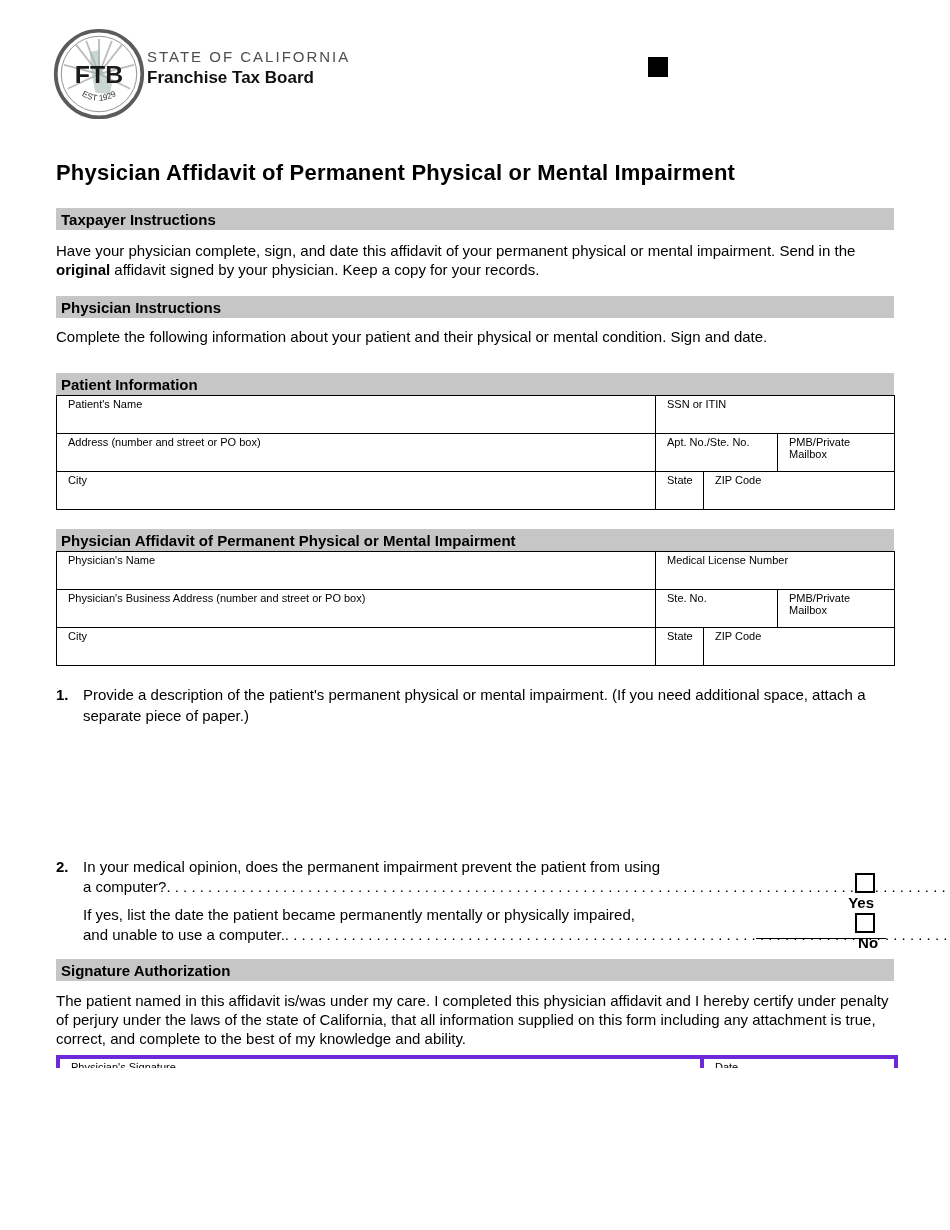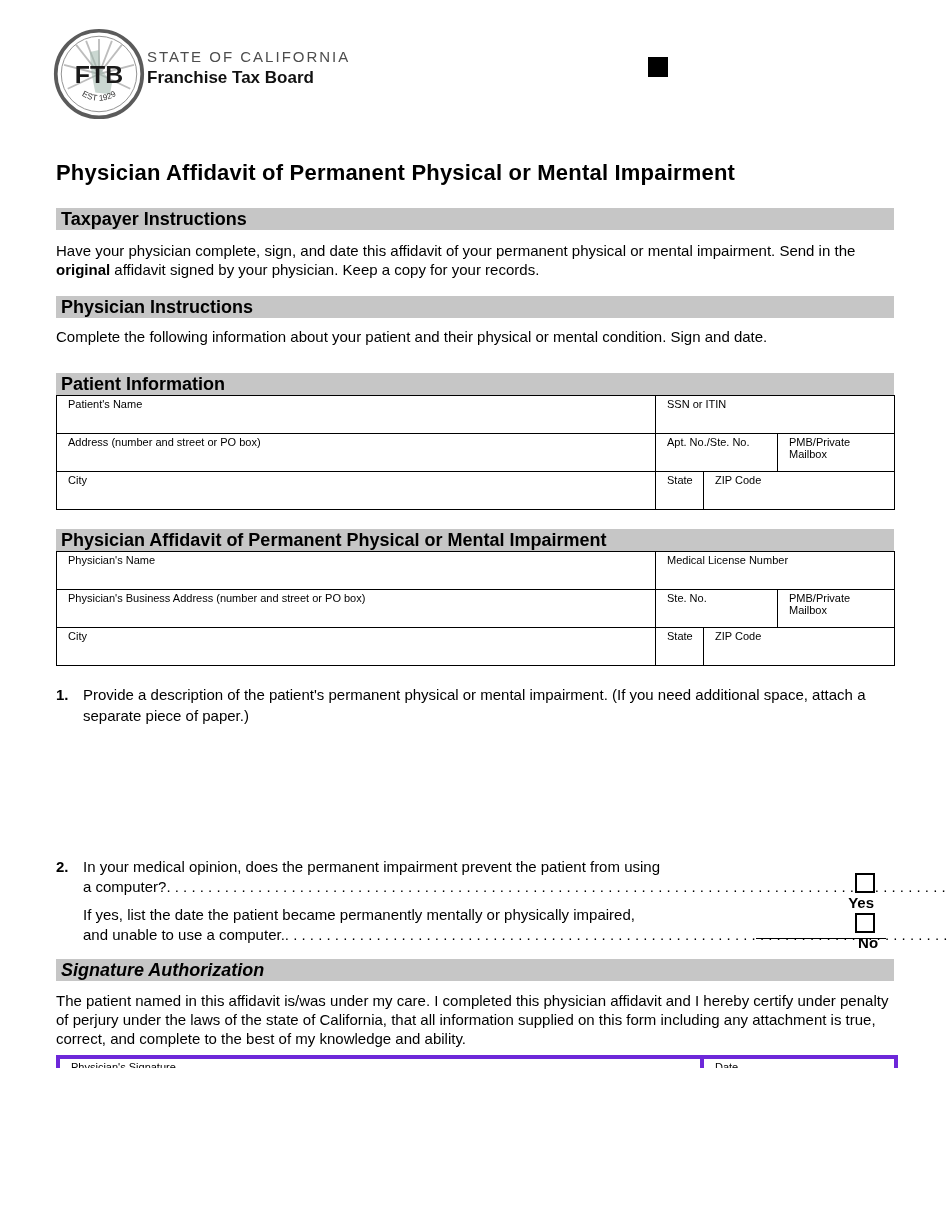--- a/index.html
+++ b/index.html
@@ -14,28 +14,28 @@
   .header-text { margin:20px 0 0 2px; }
   .state-line { font-size:15px; letter-spacing:2px; color:#4d4d4d; }
   .agency-line { font-size:17px; font-weight:bold; color:#111; margin-top:3px; }
   .sq { position:absolute; width:20px; height:20px; background:#000; }
   .sq-header { left:648px; top:57px; }
 
   
   .main { position:absolute; top:0; left:56px; width:838px; }
   .form-title { margin-top:160px; font-size:22px; font-weight:bold; letter-spacing:0.2px; }
   .bar {
-    background:#c6c6c6; font-size:18px; font-weight:bold;
+    background:#c6c6c6; font-size:15px; font-weight:bold;
     height:22px; line-height:19px; padding:2px 5px 0 5px; box-sizing:border-box;
   }
   .bar1 { margin-top:22px; }
   .bar2 { margin-top:17px; }
   .bar3 { margin-top:27px; }
   .bar4 { margin-top:19px; }
-  .bar5 { margin-top:14px;font-style:italic; }
+  .bar5 { margin-top:14px; }
   .body-text { font-size:15px; line-height:19px; margin:0; }
   .p1 { margin-top:11px; }
   .p2 { margin-top:9px; }
   .p3 { margin-top:10px; }
 
   
   table.fields { width:838px; border-collapse:collapse; table-layout:fixed; }
   table.fields td {
     border:1px solid #000; height:38px; vertical-align:top;
     padding:2px 3px; box-sizing:border-box;

